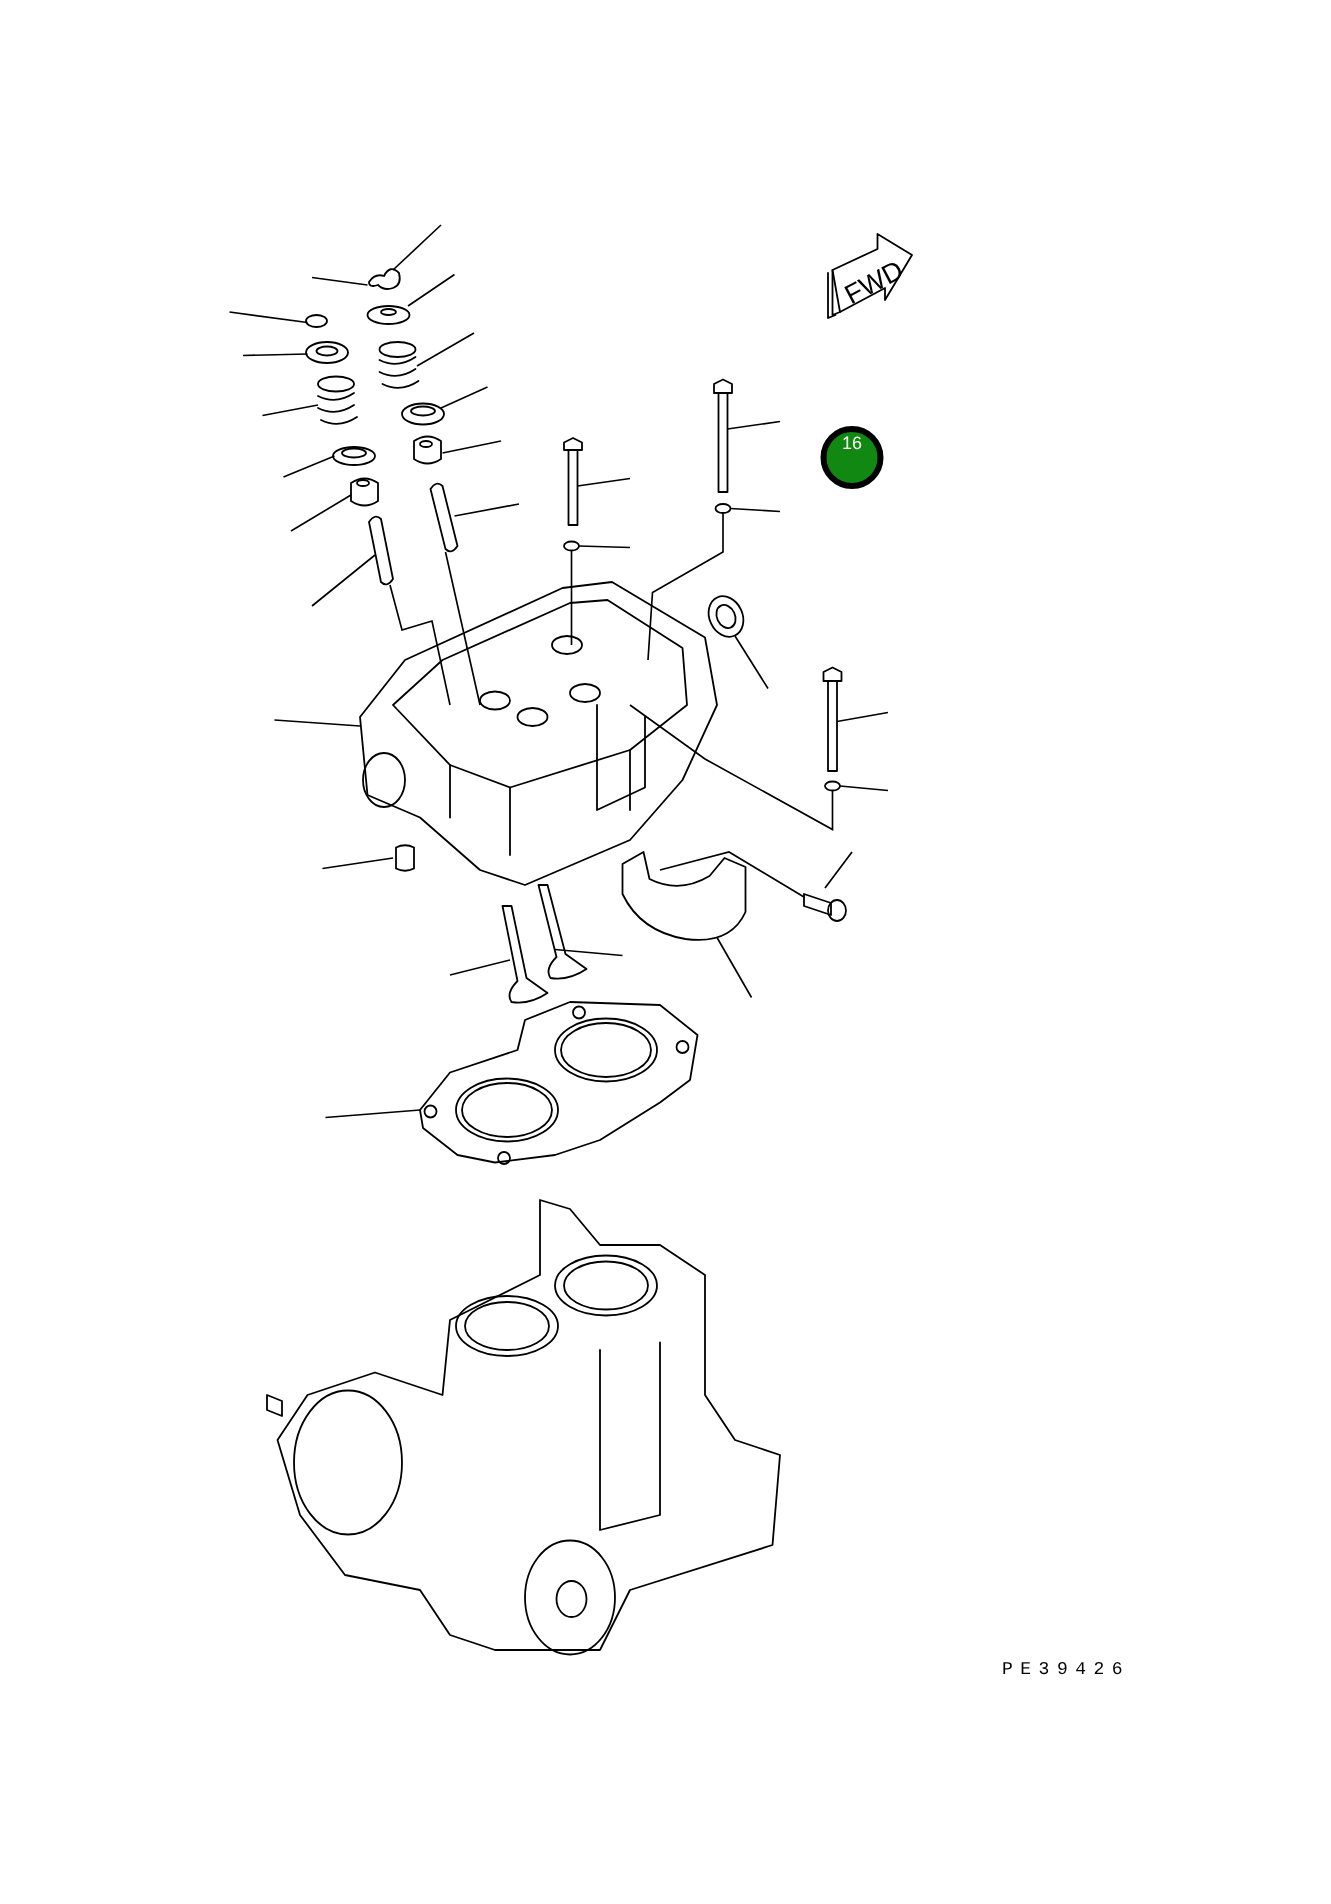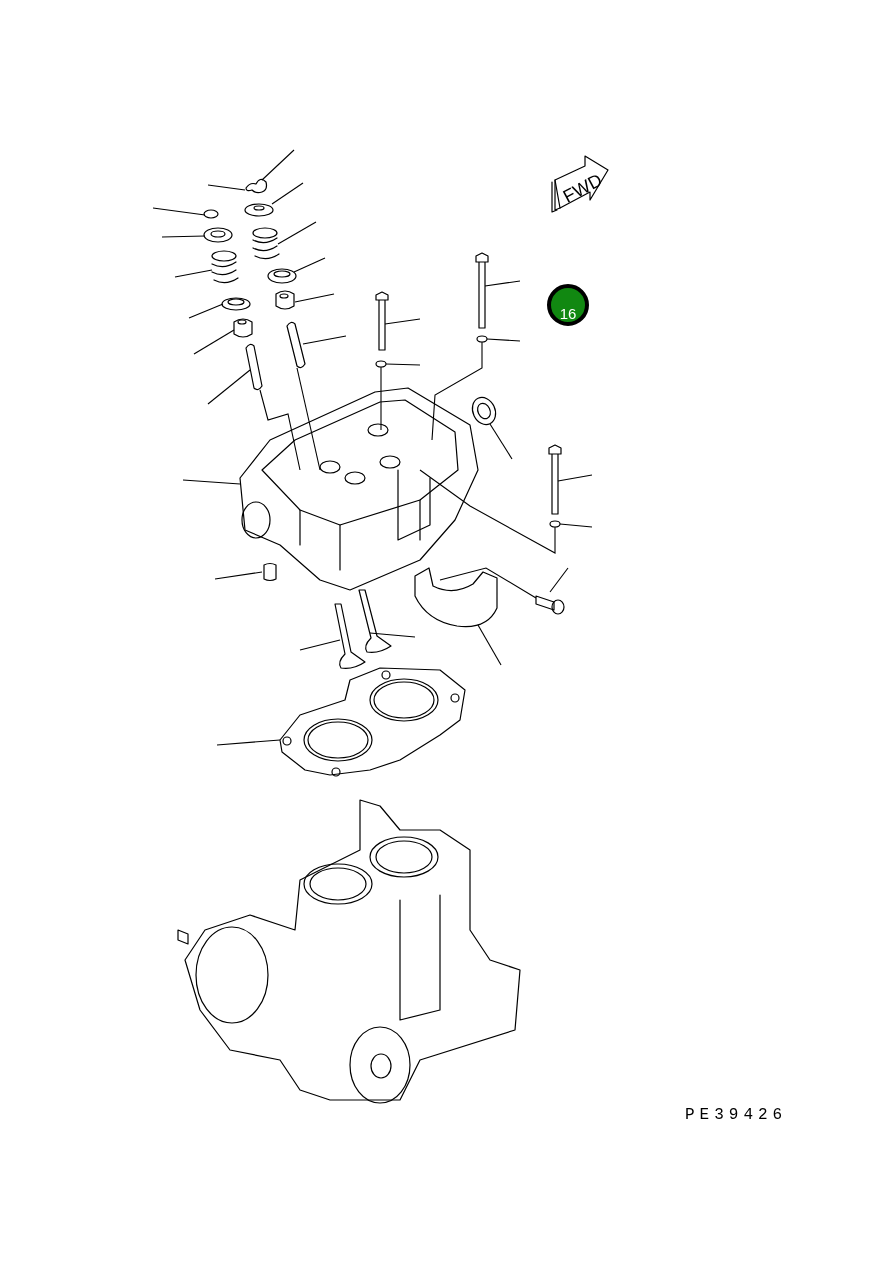--- a/index.html
+++ b/index.html
@@ -2,22 +2,22 @@
 <html><head>
 <meta charset="utf-8">
 <style>
   html, body { margin:0; padding:0; background:#ffffff; }
   body { width:887px; height:1269px; position:relative; overflow:hidden; font-family:"Liberation Sans", sans-serif; }
   #diagram { position:absolute; left:0; top:0; width:887px; height:1269px; }
   .ln { fill:none; stroke:#000; stroke-width:1.2; stroke-linejoin:round; stroke-linecap:round; }
   .lead { fill:none; stroke:#000; stroke-width:1.1; }
   .badge { position:absolute; left:547px; top:284px; width:42px; height:42px; border-radius:50%;
            background:#118811; border:4px solid #000; box-sizing:border-box; color:#fff;
-           font-size:15px; display:flex; align-items:flex-end; justify-content:center; cursor:pointer; }
-  .code { position:absolute; left:668px; top:1106px; font-family:"Liberation Mono", monospace; font-size:16px; letter-spacing:5px; color:#000;margin-left:17px; }
+           font-size:12px; display:flex; align-items:flex-start; justify-content:center; cursor:pointer; }
+  .code { position:absolute; left:668px; top:1106px; font-family:"Liberation Mono", monospace; font-size:12px; letter-spacing:5px; color:#000; }
   .fwd-text { font-family:"Liberation Sans", sans-serif; font-size:18px; }
   .hot { position:absolute; width:14px; height:14px; margin:-7px 0 0 -7px; cursor:pointer; }
 </style>
 </head>
 <body>
 
 <svg id="diagram" viewBox="0 0 887 1269" xmlns="http://www.w3.org/2000/svg">
 
   <g>
     <path class="ln" d="M555,180 L585,166 L585,156 L608,170 L590,200 L590,192 L560,208 Z"></path>

